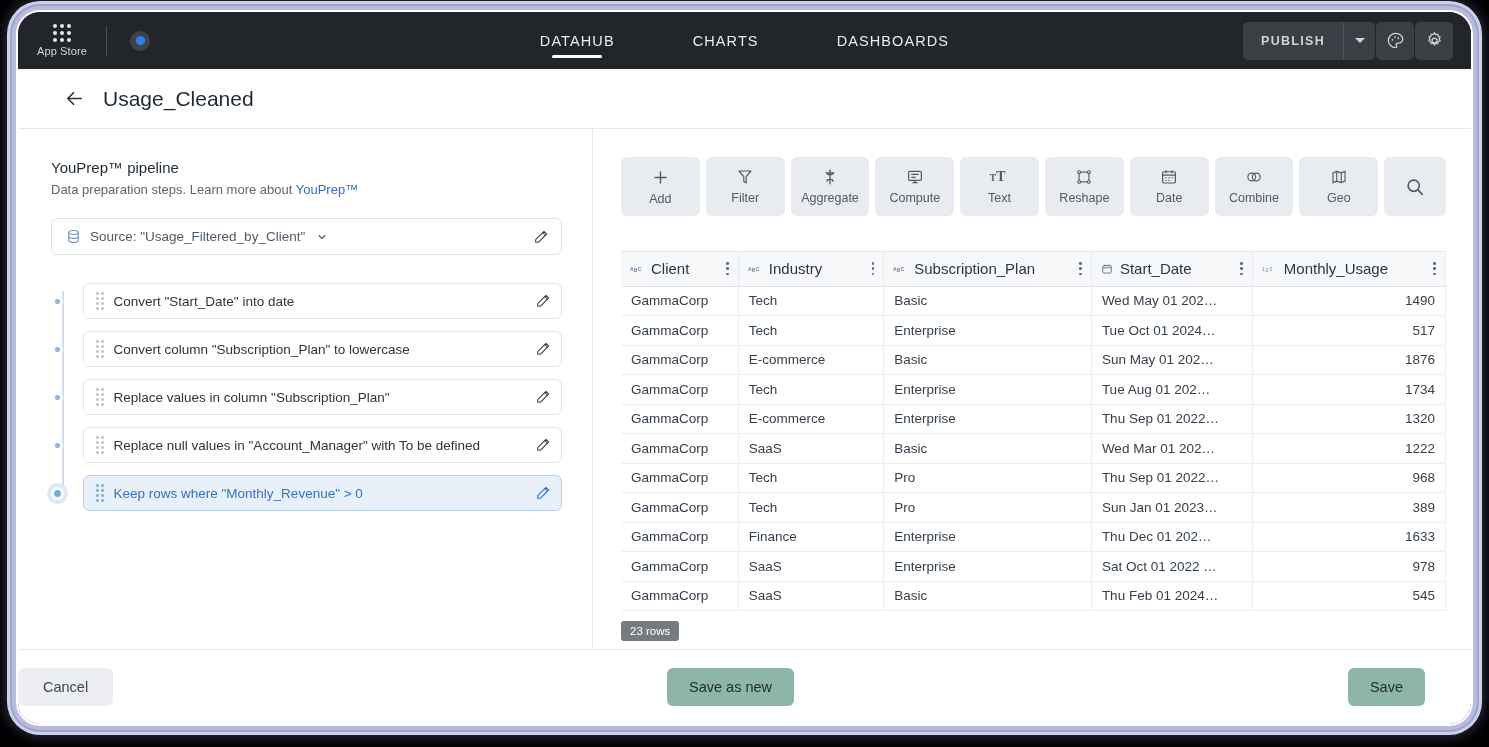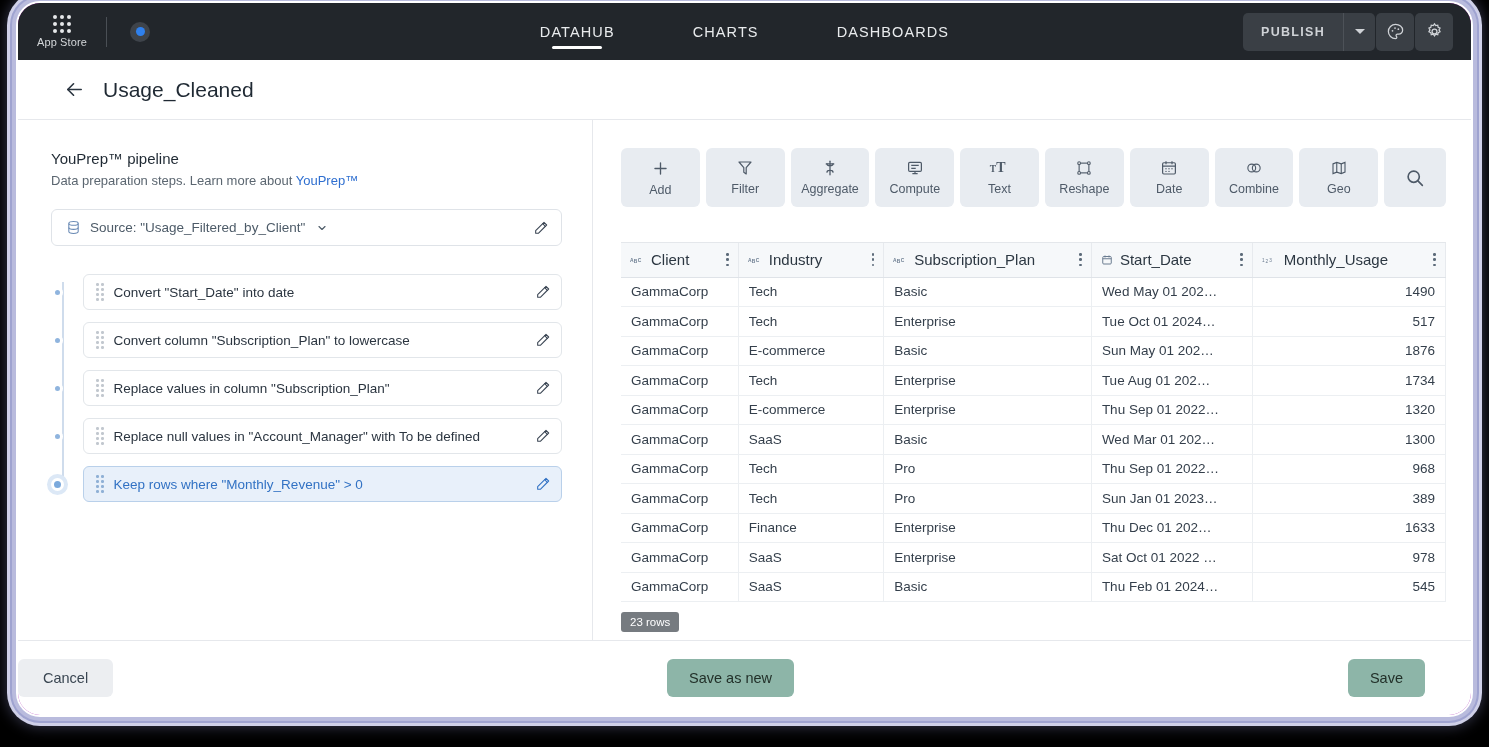--- a/index.html
+++ b/index.html
@@ -6,21 +6,21 @@
   html, body {
     width: 1489px; height: 747px;
     background: #000;
     font-family: "Liberation Sans", sans-serif;
     overflow: hidden;
   }
 
   
   #app-frame {
     position: absolute;
-    left: 18px; top: 3px;
+    left: 18px; top: 12px;
     width: 1453px; height: 712px;
     border-radius: 22px;
     background: #a21caf;
     box-shadow:
       0 0 0 2px #ffffff,
       0 0 0 6px #b9bbdd,
       0 0 0 8px #9fa3d0,
       0 0 0 11px #cfd0e8,
       0 0 14px 12px rgba(150,152,210,0.35);
     overflow: hidden;
@@ -753,21 +753,21 @@
               <td>E-commerce</td>
               <td>Enterprise</td>
               <td>Thu Sep 01 2022…</td>
               <td class="num">1320</td>
             </tr>
             <tr>
               <td>GammaCorp</td>
               <td>SaaS</td>
               <td>Basic</td>
               <td>Wed Mar 01 202…</td>
-              <td class="num">1300</td>
+              <td class="num">1222</td>
             </tr>
             <tr>
               <td>GammaCorp</td>
               <td>Tech</td>
               <td>Pro</td>
               <td>Thu Sep 01 2022…</td>
               <td class="num">968</td>
             </tr>
             <tr>
               <td>GammaCorp</td>

